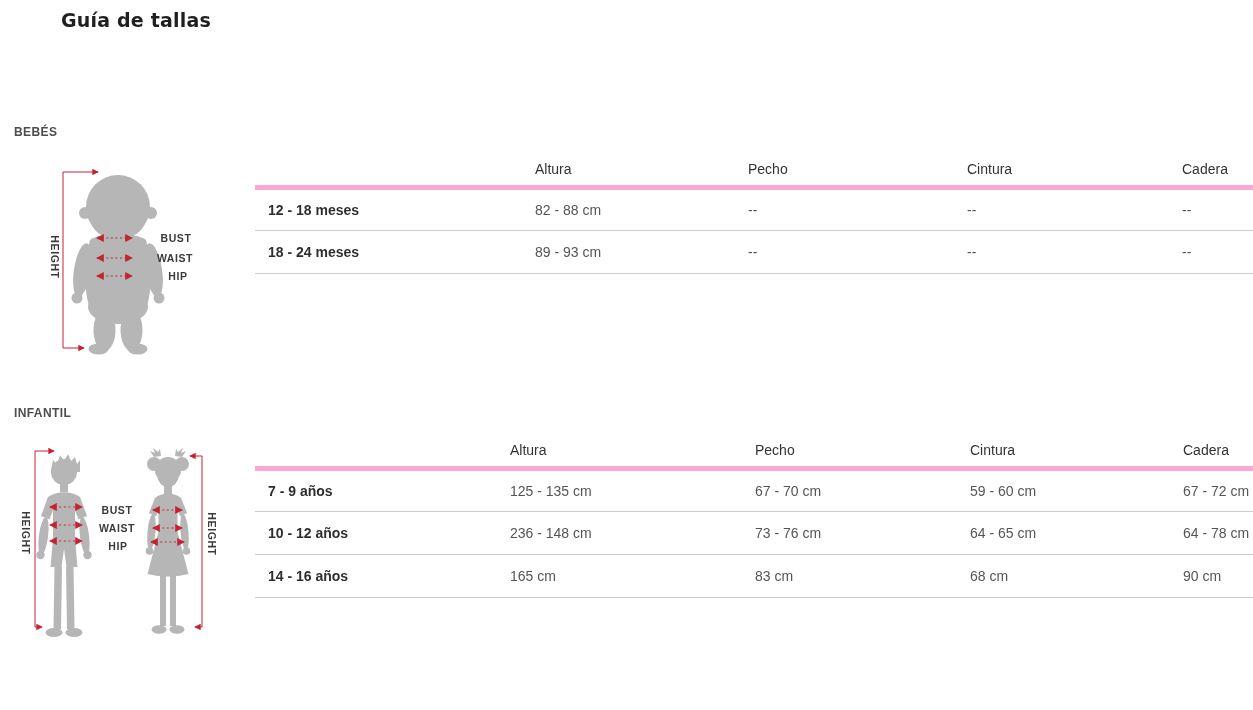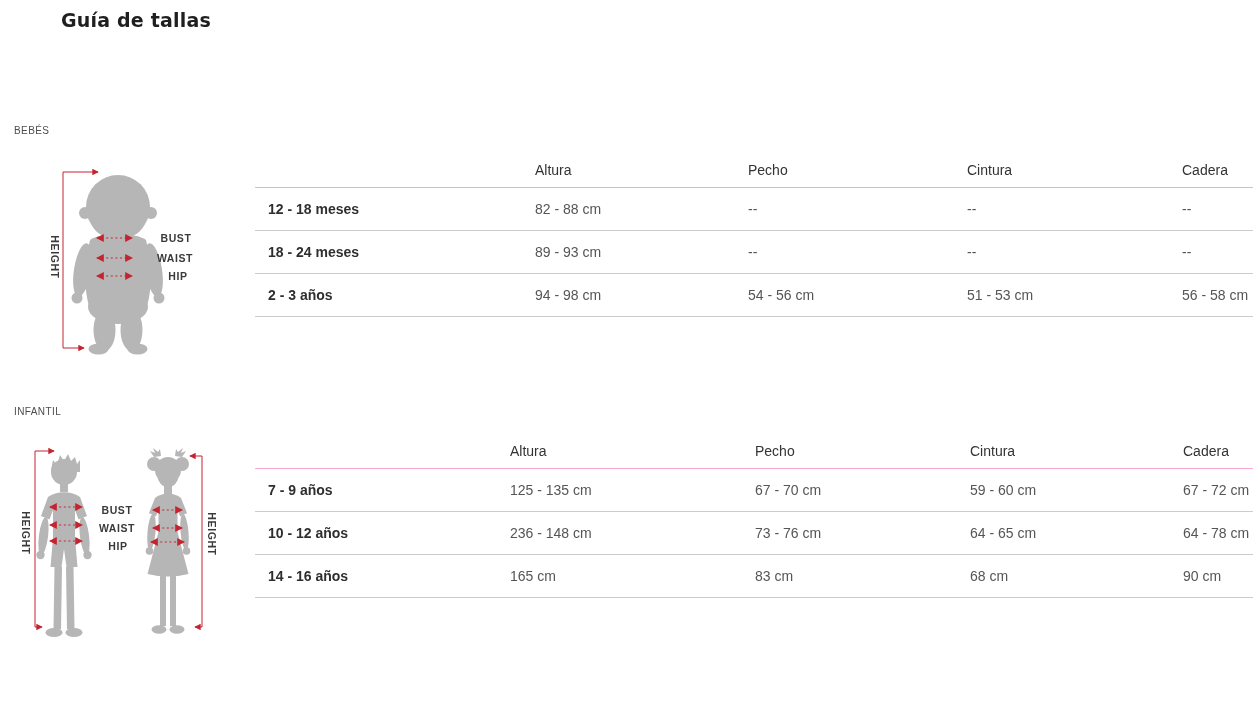--- a/index.html
+++ b/index.html
@@ -21,22 +21,22 @@
     font-family: "DejaVu Sans", "Liberation Sans", sans-serif;
     font-size: 19px;
     font-weight: 700;
     color: #1f1f1f;
     letter-spacing: 0.2px;
     margin-left: 47px;
   }
   .section-label {
     position: absolute;
     left: 14px;
-    font-size: 10px;
-    font-weight: 400;
+    font-size: 12px;
+    font-weight: 700;
     color: #4d4d4d;
     letter-spacing: 0.4px;
   }
   #label-bebes { top: 125px; }
   #label-infantil { top: 406px; }
 
   .fig { position: absolute; }
   #fig-baby { left: 40px; top: 160px; }
   #fig-kids { left: 14px; top: 448px; }
 
@@ -50,21 +50,21 @@
   }
   #table-bebes { top: 155px; }
   #table-infantil { top: 436px; }
   .size-table th {
     height: 32px;
     text-align: left;
     vertical-align: middle;
     font-weight: 400;
     color: #333;
     padding: 0 4px 2px 13px;
-    border-bottom: 1px solid #f9a8d4;
+    border-bottom: 5px solid #f9a8d4;
     white-space: nowrap;
   }
   .size-table td {
     height: 43px;
     vertical-align: middle;
     padding: 0 4px 0 13px;
     border-bottom: 1px solid #cccccc;
     color: #555;
     white-space: nowrap;
     margin-top: 10px;
@@ -156,27 +156,20 @@
         <td>--</td>
         <td>--</td>
         <td>--</td>
       </tr>
       <tr>
         <td class="row-label">18 - 24 meses</td>
         <td>89 - 93 cm</td>
         <td>--</td>
         <td>--</td>
         <td>--</td>
-      </tr>
-      <tr>
-        <td class="row-label">2 - 3 años</td>
-        <td>94 - 98 cm</td>
-        <td>54 - 56 cm</td>
-        <td>51 - 53 cm</td>
-        <td>56 - 58 cm</td>
       </tr>
     </tbody>
   </table>
 
   <div class="section-label" id="label-infantil">INFANTIL</div>
 
   <svg class="fig" id="fig-kids" width="212" height="200" viewBox="0 0 212 200">
     <defs>
       <marker id="arrK" viewBox="0 0 8 8" refX="7" refY="4" markerWidth="6.5" markerHeight="6.5" orient="auto-start-reverse">
         <path d="M0,0 L8,4 L0,8 Z" fill="#c32430"></path>

